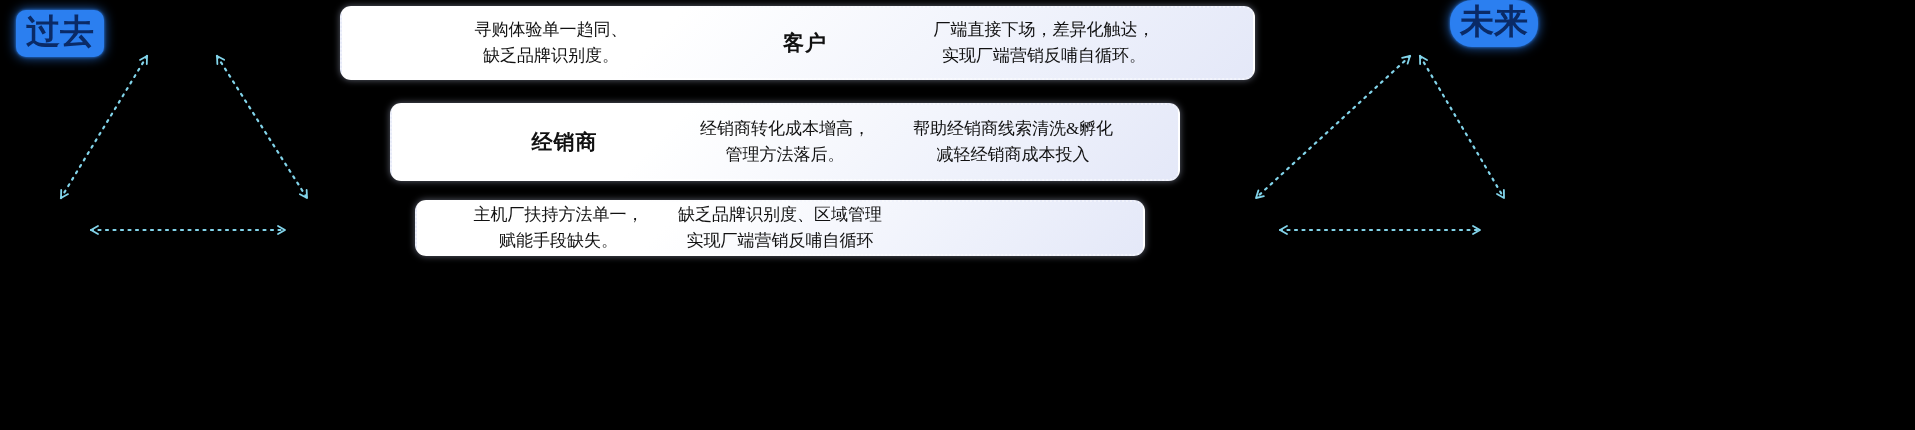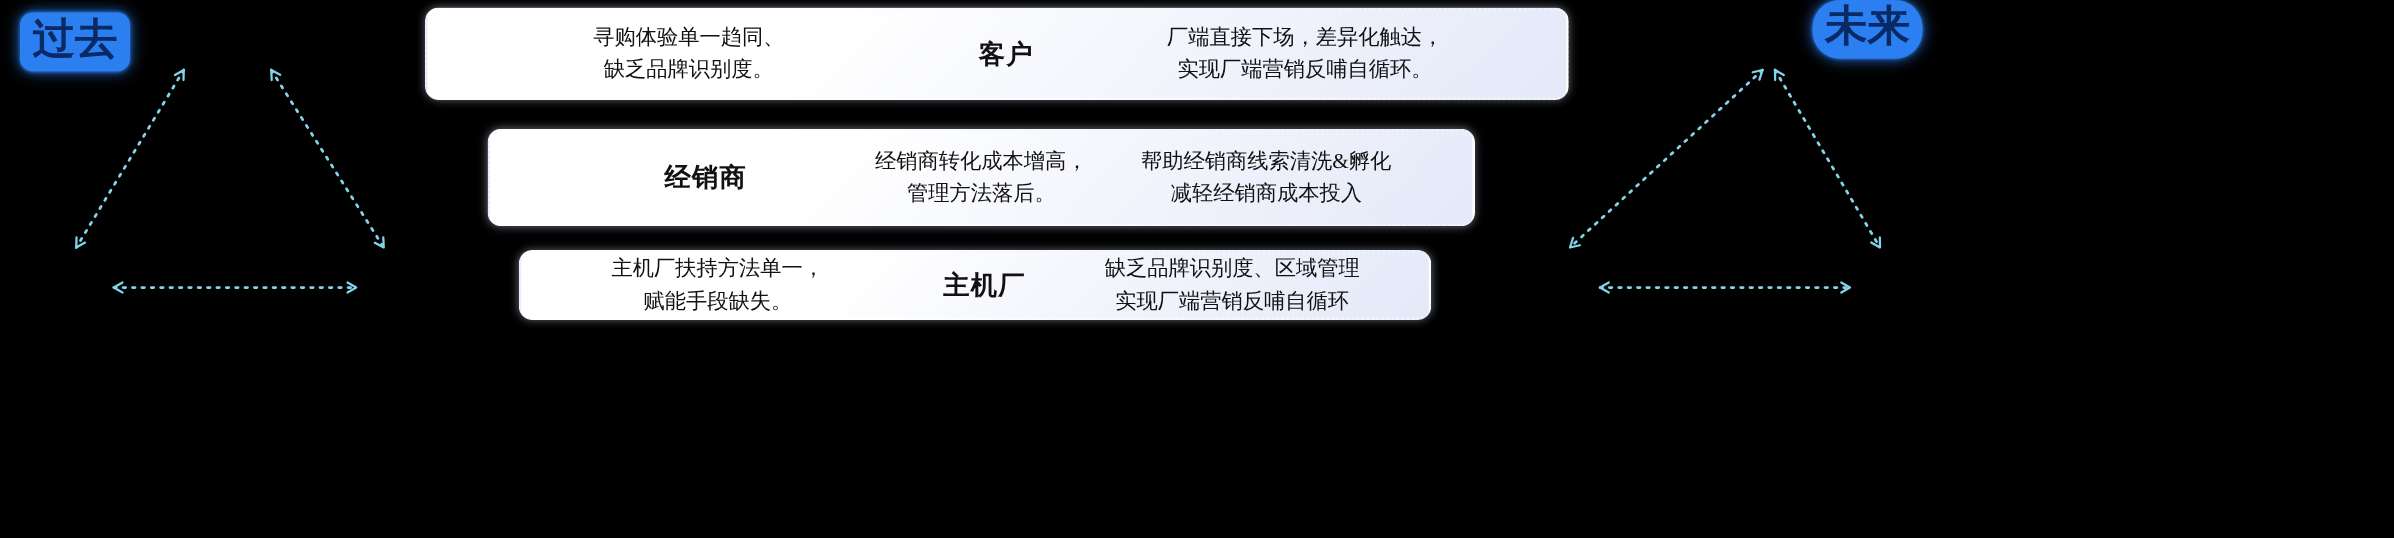--- a/index.html
+++ b/index.html
@@ -127,18 +127,17 @@
     <div class="cell entity">经销商</div>
     <div class="cell problem">经销商转化成本增高，
 管理方法落后。</div>
     <div class="cell solution">帮助经销商线索清洗&amp;孵化
 减轻经销商成本投入</div>
   </div>
 
   <div class="row row-oem">
     <div class="cell problem">主机厂扶持方法单一，
 赋能手段缺失。</div>
-    <div class="cell entity">主机厂</div>
     <div class="cell solution">缺乏品牌识别度、区域管理
 实现厂端营销反哺自循环</div>
   </div>
 
 </div>
 
 </body></html>

